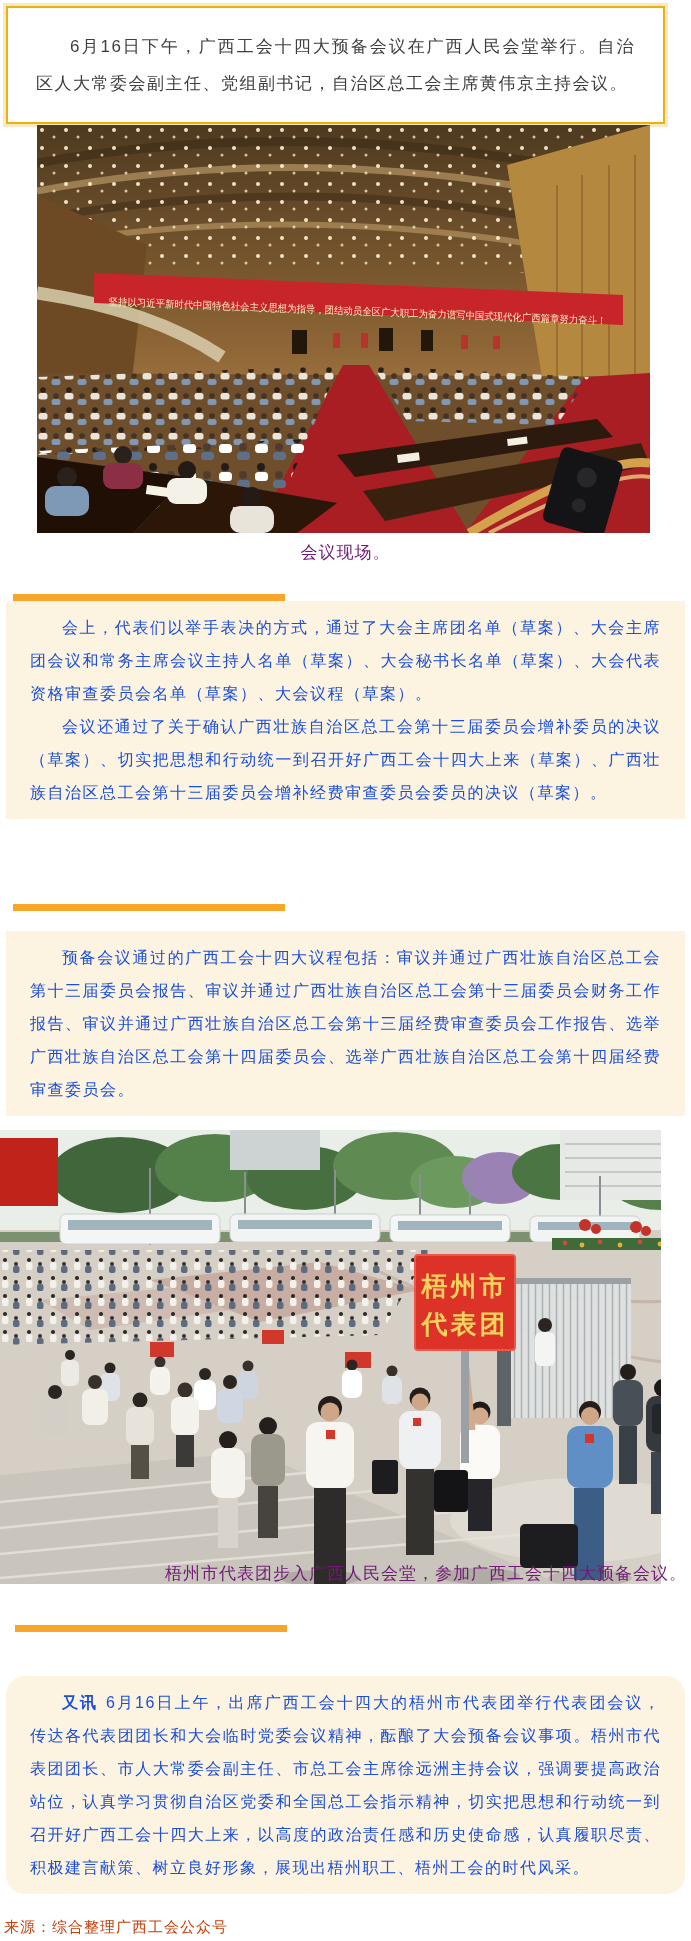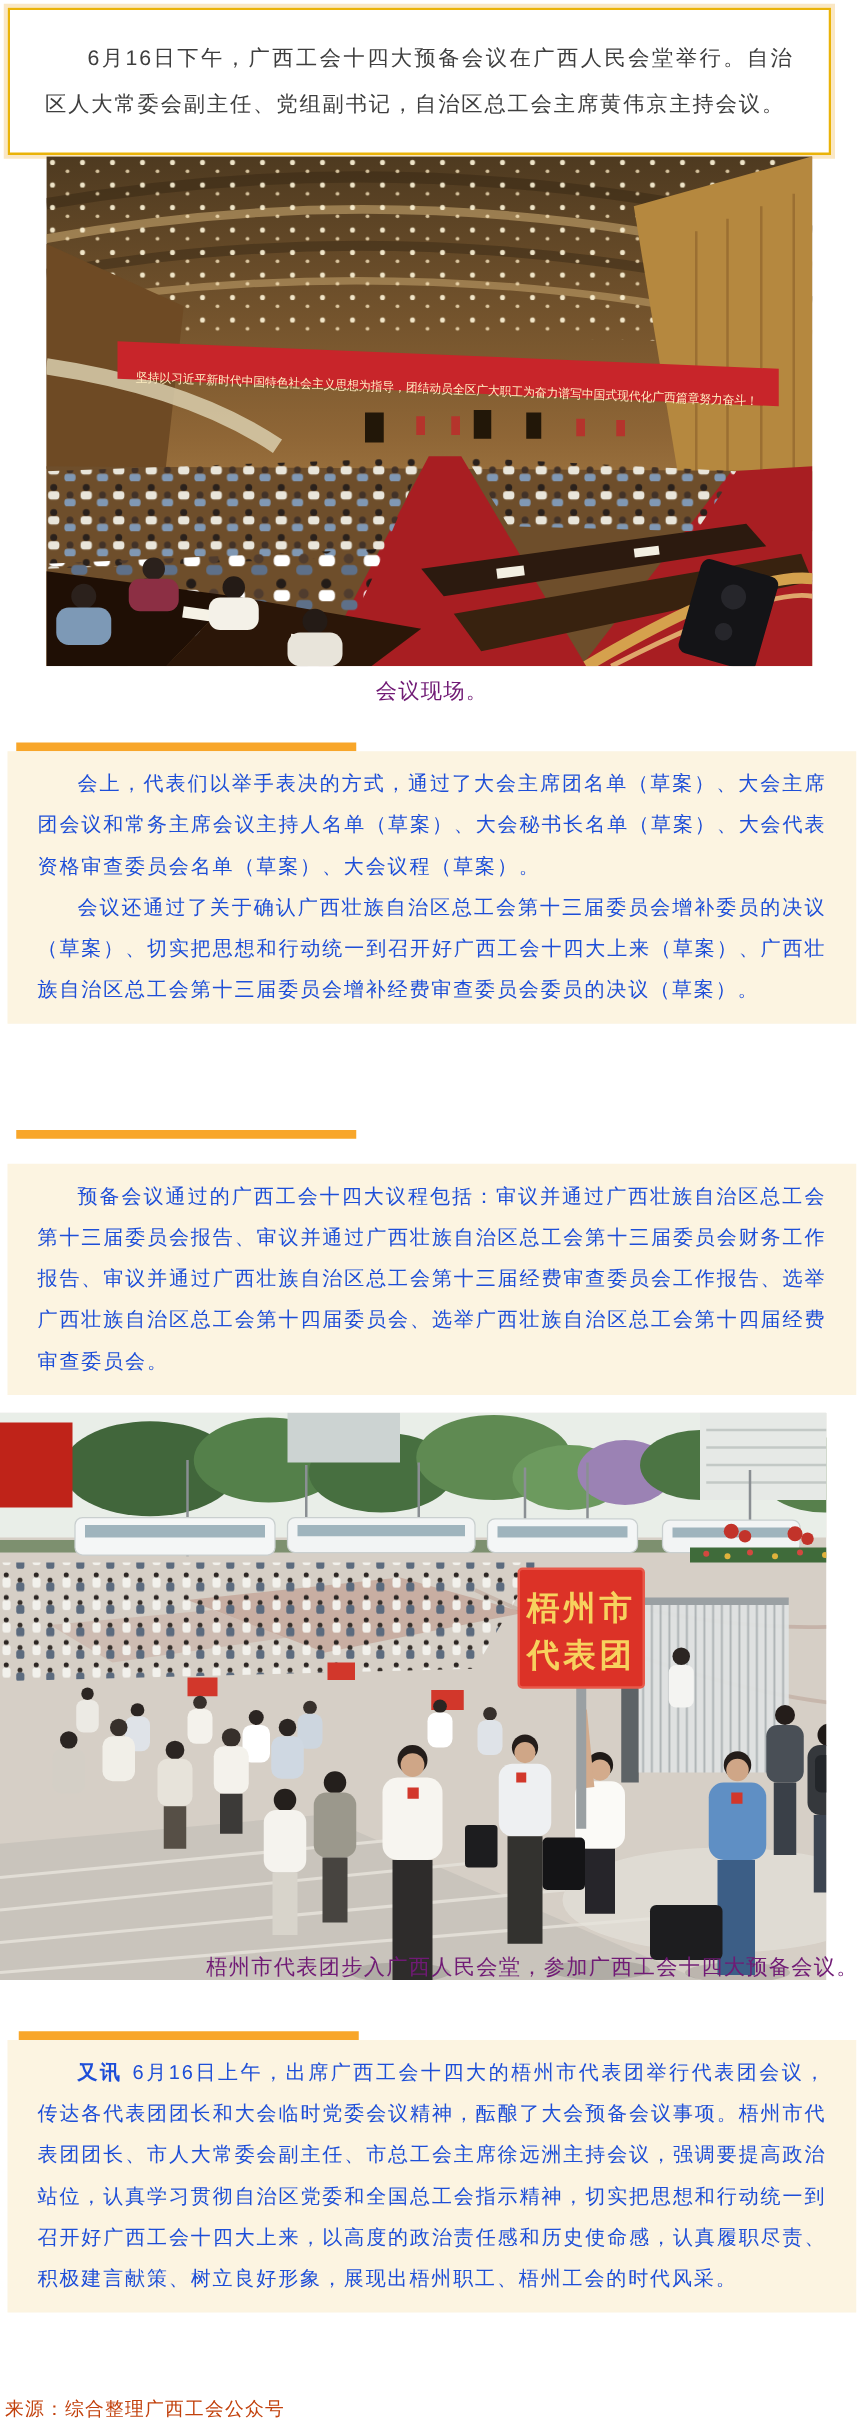--- a/index.html
+++ b/index.html
@@ -333,17 +333,17 @@
       <rect x="415" y="125" width="100" height="95" rx="3" fill="#dc3227" stroke="#e8594a" stroke-width="2"></rect>
       <text x="465" y="165" text-anchor="middle" font-size="26" font-weight="bold" fill="#f7d25e" letter-spacing="3">梧州市</text>
       <text x="465" y="203" text-anchor="middle" font-size="26" font-weight="bold" fill="#f7d25e" letter-spacing="3">代表团</text>
     </g>
   </svg>
 </div>
 
 <div class="abs caption left">梧州市代表团步入广西人民会堂，参加广西工会十四大预备会议。</div>
 
 <div class="abs accent-bar" style="left:15px;top:1625px;"></div>
-<div class="abs section-body" style="top:1632px;">
+<div class="abs section-body" style="top:1676px;border-radius:19px;">
   <p><span class="lead">又讯</span><span>6月16日上午，出席广西工会十四大的梧州市代表团举行代表团会议，传达各代表团团长和大会临时党委会议精神，酝酿了大会预备会议事项。梧州市代表团团长、市人大常委会副主任、市总工会主席徐远洲主持会议，强调要提高政治站位，认真学习贯彻自治区党委和全国总工会指示精神，切实把思想和行动统一到召开好广西工会十四大上来，以高度的政治责任感和历史使命感，认真履职尽责、积极建言献策、树立良好形象，展现出梧州职工、梧州工会的时代风采。</span></p>
 </div>
 
 <div class="abs footer-source">来源：综合整理广西工会公众号</div>
 
 </body></html>

